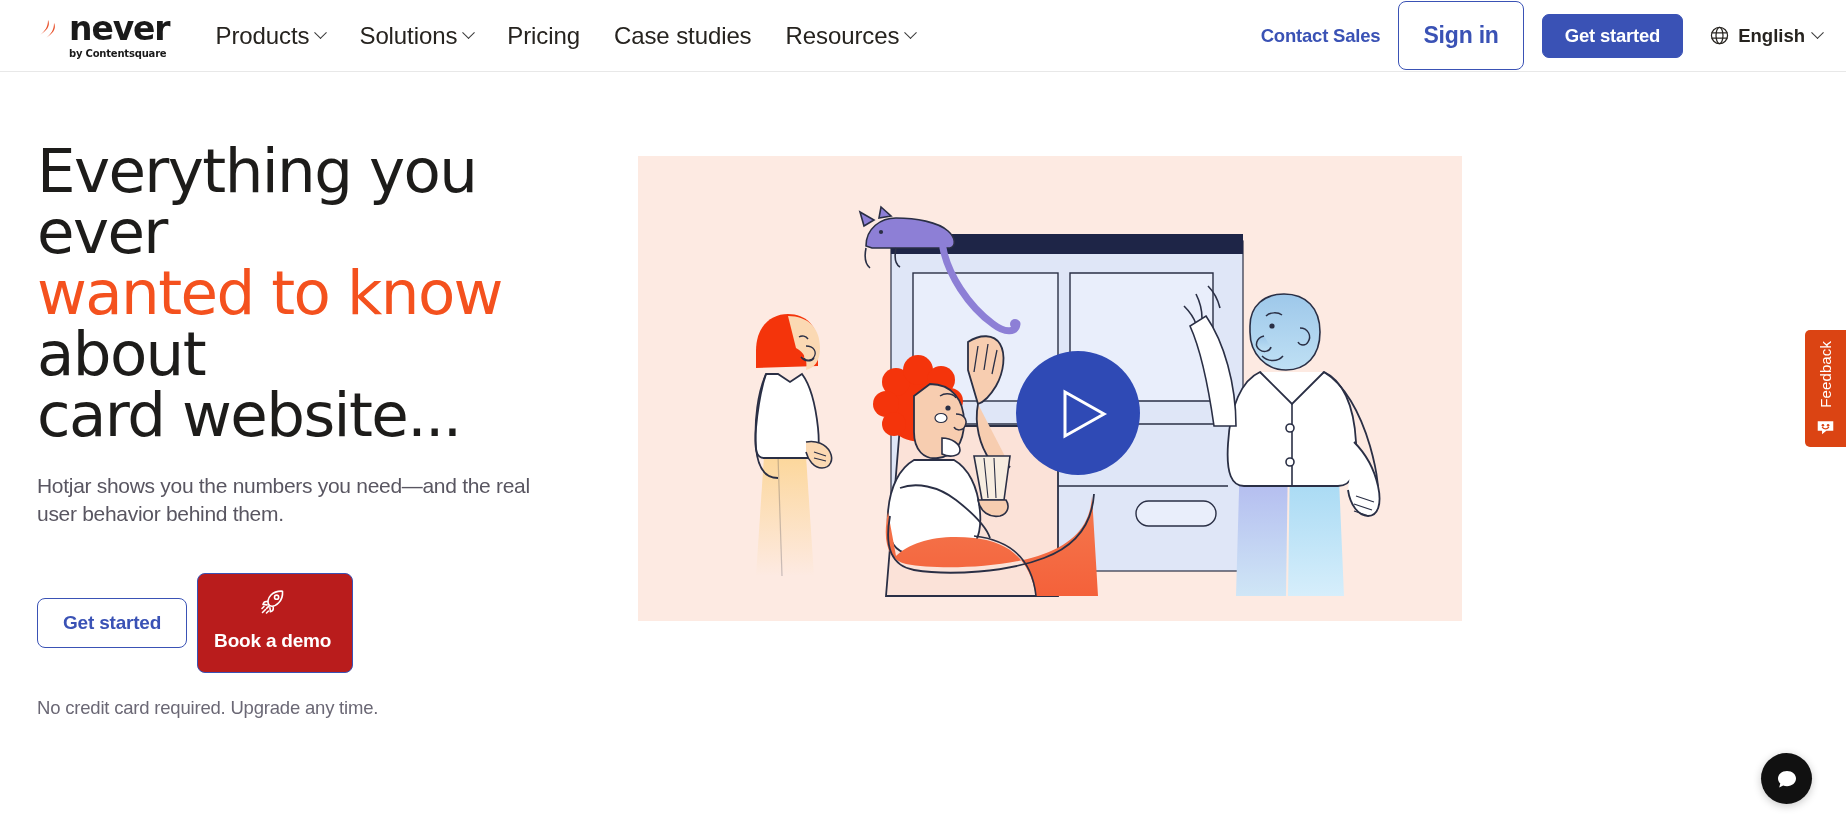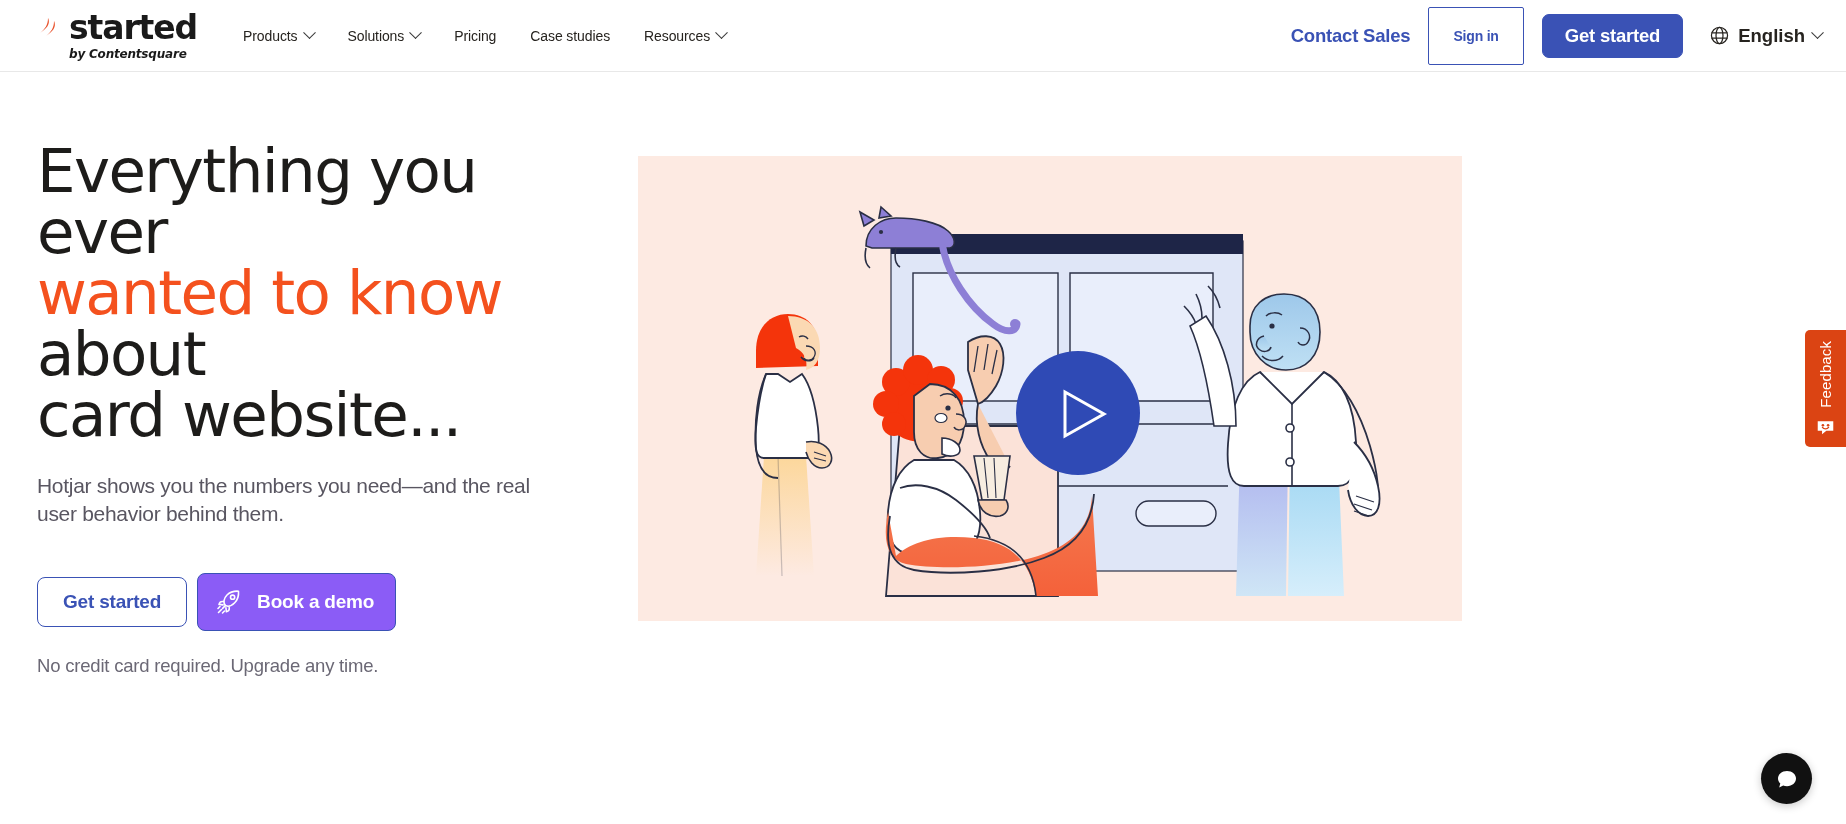--- a/index.html
+++ b/index.html
@@ -26,34 +26,33 @@
   .logo-mark { width: 26px; height: 26px; flex: 0 0 26px; }
   .logo-word {
     font-size: 33px;
     font-weight: 700;
     letter-spacing: -1.1px;
     color: #1a1a1a;
     line-height: 1;
     font-family: "DejaVu Sans", sans-serif;
   }
   .logo-sub {
-    font-size: 12px;
+    font-size: 10px;
     font-weight: 700;
     color: #1a1a1a;
     letter-spacing: -0.2px;
     margin-left: 33px;
     margin-top: 3px;
     font-family: "DejaVu Sans", sans-serif;
-    font-style: italic;
   }
 
   .nav { display: flex; align-items: center; gap: 34px; }
   .nav-item {
     display: flex; align-items: center; gap: 7px;
-    font-size: 14px;
+    font-size: 24px;
     color: #26231f;
     cursor: pointer;
     letter-spacing: -0.1px;
     white-space: nowrap;
   }
   .caret {
     width: 9px; height: 9px;
     border-right: 1.6px solid #3a3a3a;
     border-bottom: 1.6px solid #3a3a3a;
     transform: rotate(45deg) translate(-2px,-2px);
@@ -71,22 +70,22 @@
     font-weight: 700;
     color: #3a52b5;
     cursor: pointer;
     letter-spacing: -0.2px;
     white-space: nowrap;
   }
   .btn-outline {
     border: 1.4px solid #3a52b5;
     color: #3a52b5;
     background: #fff;
-    border-radius: 2px;
-    font-size: 14px;
+    border-radius: 8px;
+    font-size: 23px;
     font-weight: 700;
     padding: 20px 24px;
     cursor: pointer;
     letter-spacing: -0.2px;
     white-space: nowrap;
     font-family: "Liberation Sans", sans-serif;
   }
   .btn-solid {
     border: 1.4px solid #3a52b5;
     background: #3a52b5;
@@ -157,30 +156,31 @@
     border-radius: 8px;
     font-size: 19px;
     font-weight: 700;
     padding: 13px 25px;
     cursor: pointer;
     letter-spacing: -0.2px;
     font-family: "Liberation Sans", sans-serif;
   }
   .cta-solid {
     border: 1.4px solid #3a52b5;
-    background: #8b5cf6;
+    background: #b91c1c;
     color: #fff;
     border-radius: 8px;
     font-size: 19px;
     font-weight: 700;
-    padding: 13px 21px 13px 16px;
+    padding: 13px 21px 20px 16px;
     cursor: pointer;
     letter-spacing: -0.2px;
     display: flex; align-items: center; gap: 13px;
     font-family: "Liberation Sans", sans-serif;
+    flex-direction: column;
   }
   .rocket { width: 30px; height: 30px; flex: 0 0 30px; }
   .fineprint {
     margin-top: 24px;
     font-size: 18.5px;
     color: #6b6875;
     letter-spacing: -0.2px;
   }
 
   
@@ -245,21 +245,21 @@
 <div class="header">
 
   <div class="logo-block">
     <div class="logo-row">
       <span class="logo-mark">
         <svg viewBox="0 0 26 26" class="illo-svg">
           <path d="M4 19 C9 15, 12 11, 12 4 C12 4, 15 9, 10 14 C7 17, 5 18, 4 19 Z" fill="#e8502a"></path>
           <path d="M10 22 C15 18, 18 14, 18 7 C18 7, 21 12, 16 17 C13 20, 11 21, 10 22 Z" fill="#e8502a"></path>
         </svg>
       </span>
-      <span class="logo-word">started</span>
+      <span class="logo-word">never</span>
     </div>
     <div class="logo-sub">by Contentsquare</div>
   </div>
 
   <nav class="nav">
     <div class="nav-item">
       <span>Products</span>
       <span class="caret"></span>
     </div>
     <div class="nav-item">

